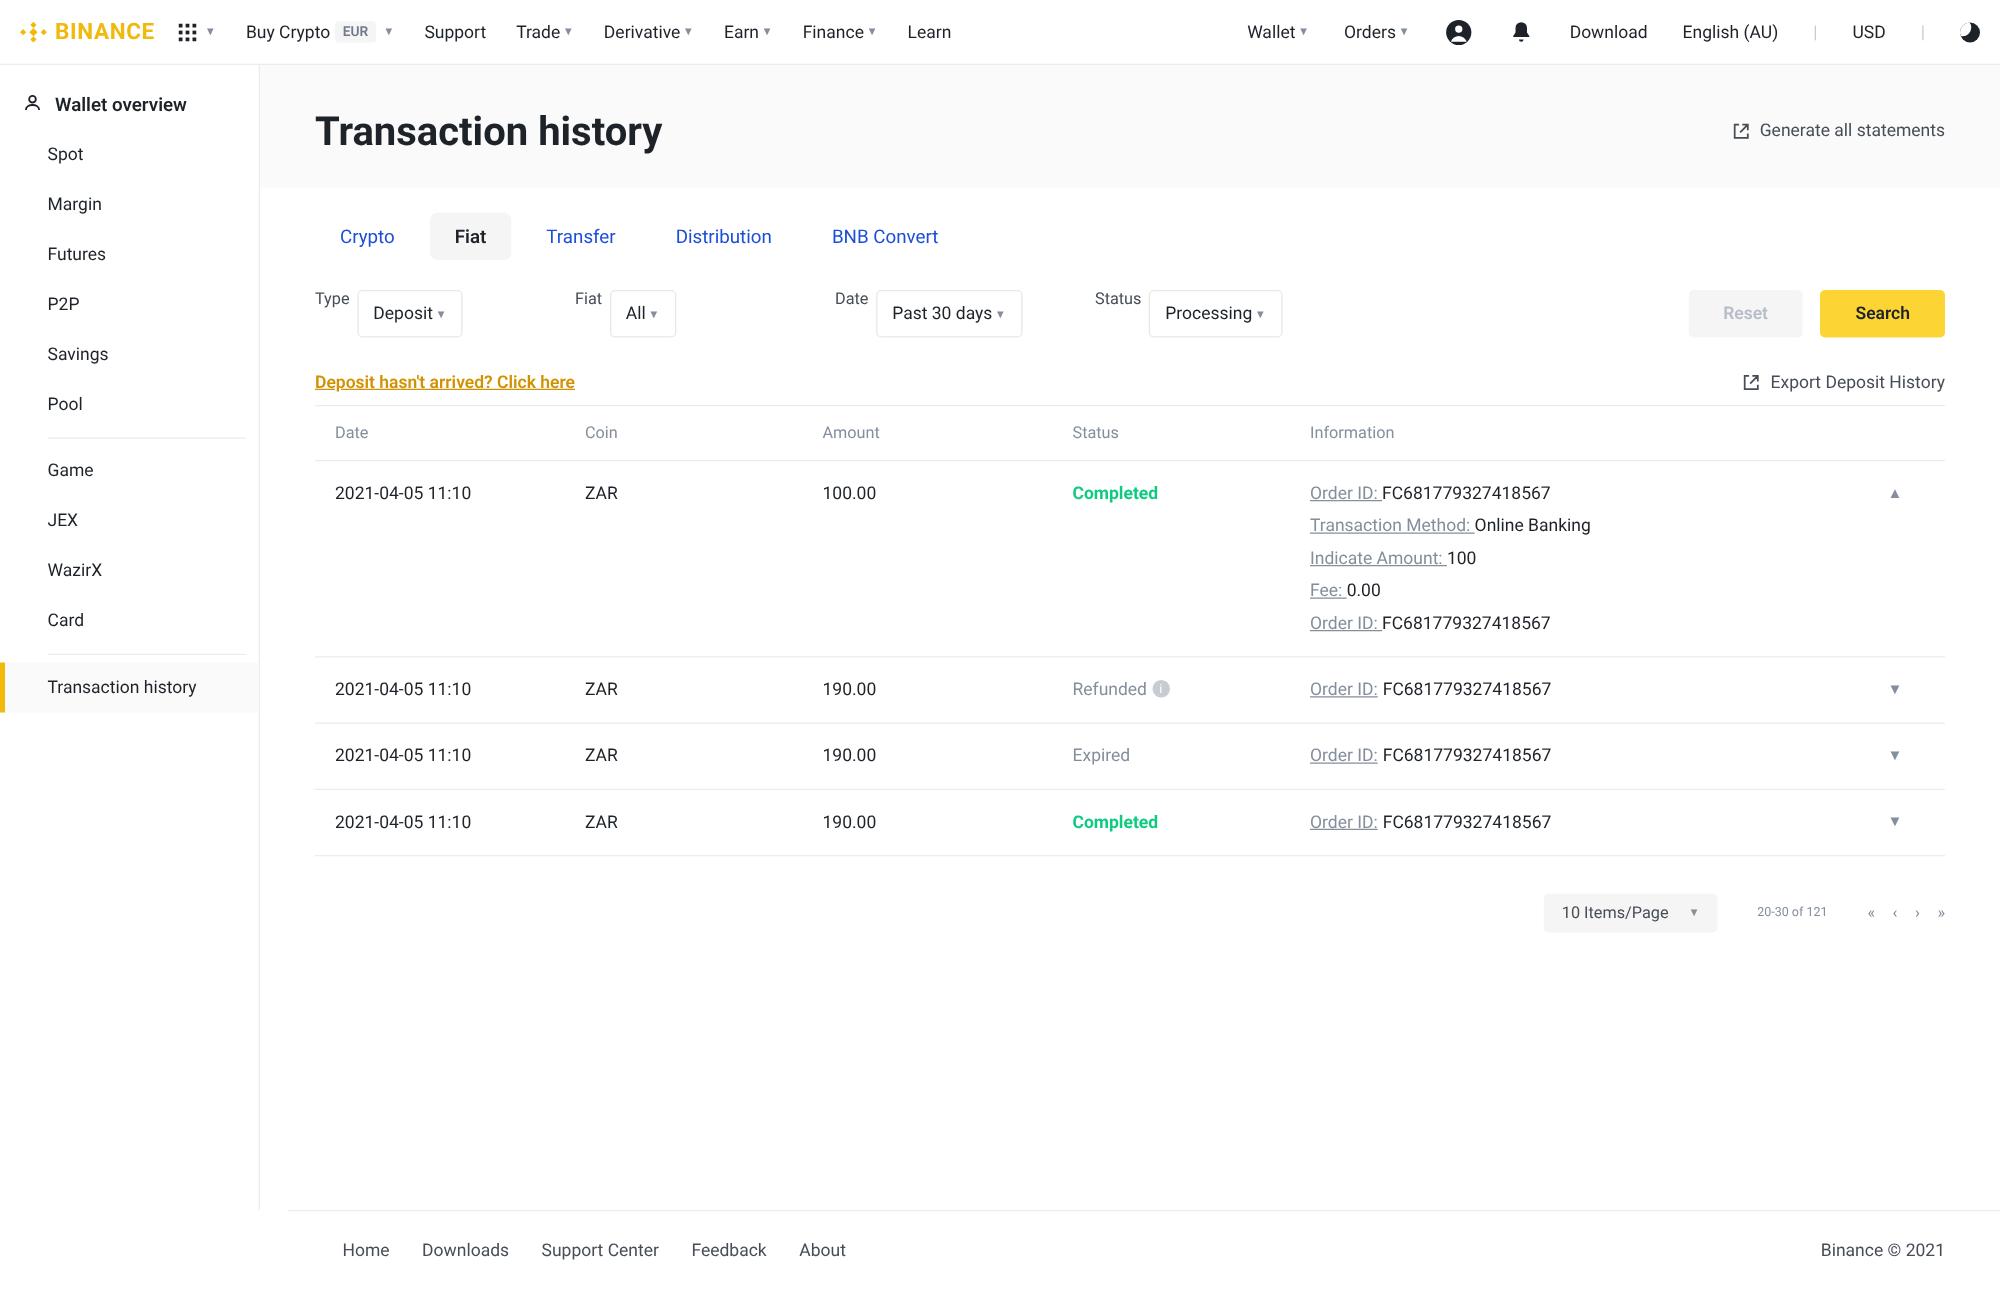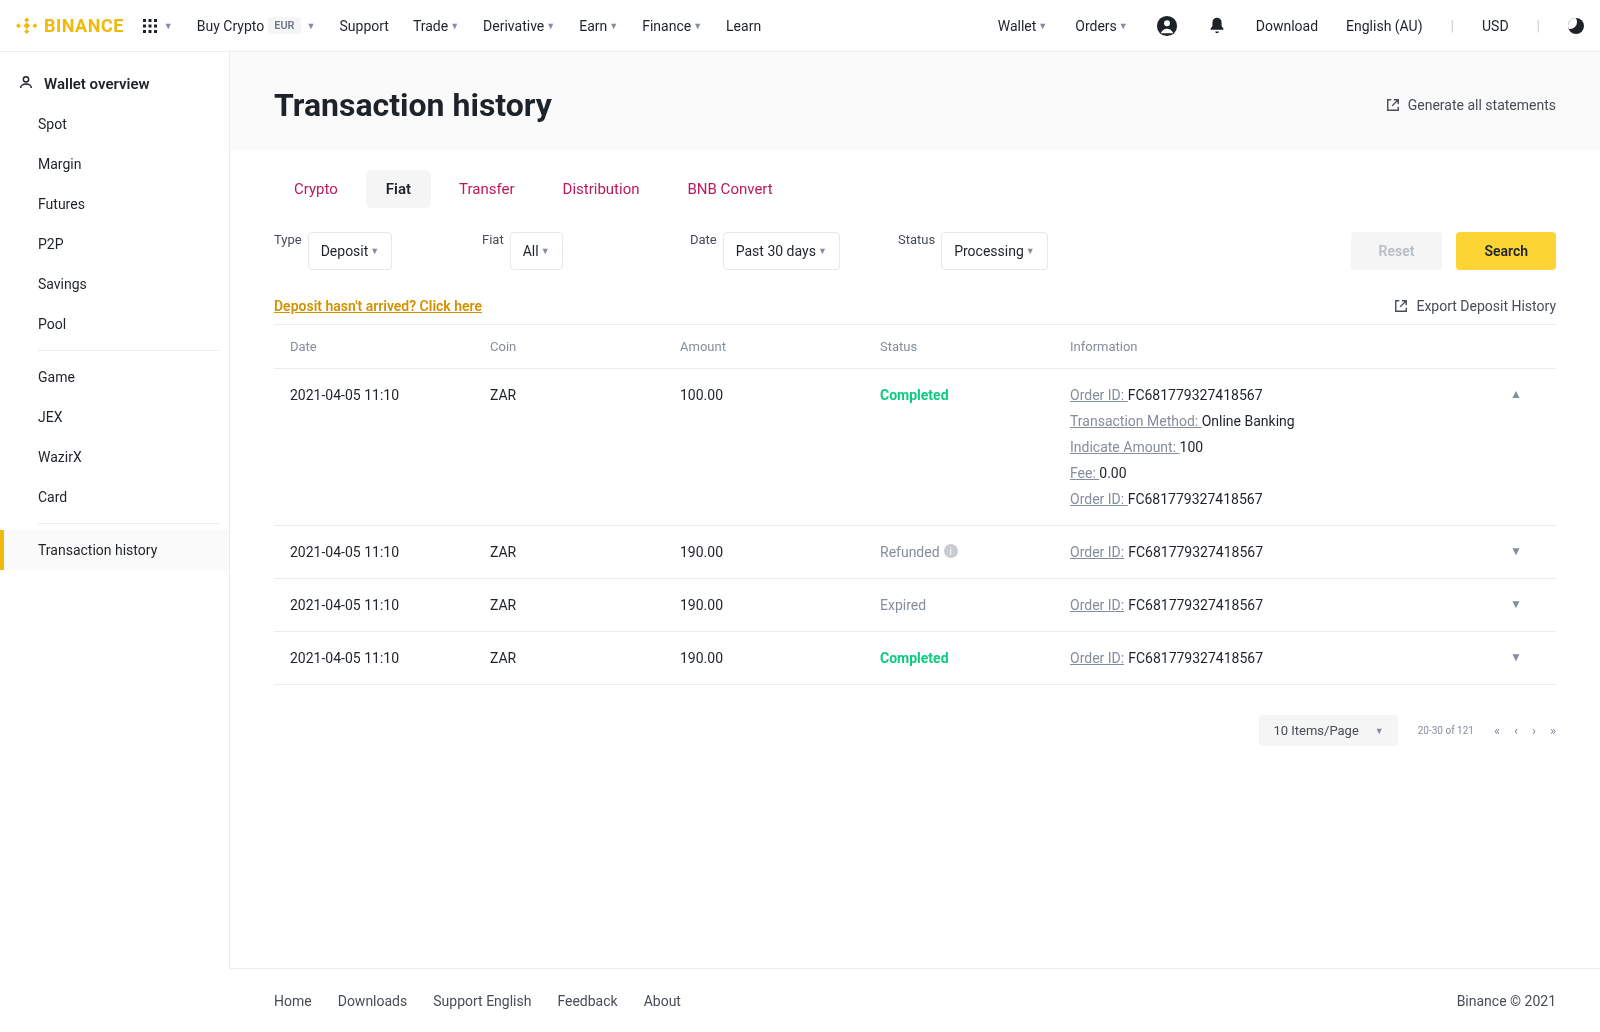--- a/index.html
+++ b/index.html
@@ -17,37 +17,37 @@
 .badge-eur{background:#f5f5f5;color:#707a8a;border-radius:3px;font-size:11px;font-weight:600;padding:2px 6px;margin:0 4px;}
 .nav-right{margin-left:auto;display:flex;align-items:center;gap:28px;}
 .nav-right .nav-item{display:flex;align-items:center;color:#1e2329;cursor:pointer;}
 .icon-circle{width:22px;height:22px;display:flex;}
 .sep{color:#c7ccd3;}
 .moon{width:16px;height:16px;border-radius:50%;background:#1e2329;position:relative;overflow:hidden;}
 .moon:after{content:"";position:absolute;width:14px;height:14px;background:#fff;border-radius:50%;left:-5px;top:-3px;}
 
 
 .page{display:flex;min-height:calc(100vh - 52px - 64px);}
-.sidebar{width:230px;border-right:1px solid #eaecef;padding-top:12px;}
+.sidebar{width:208px;border-right:1px solid #eaecef;padding-top:12px;}
 .sb-heading{display:flex;align-items:center;gap:10px;padding:10px 18px;font-weight:600;font-size:15px;}
 .sb-group{padding-left:28px;}
 .sb-item{padding:12px 10px;color:#1e2329;font-size:14px;cursor:pointer;}
 .sb-divider{border-top:1px solid #eaecef;margin:6px 10px 6px 10px;}
 .sb-item.active{background:#fafafa;font-weight:400;position:relative;padding-left:10px;margin-left:-28px;padding-left:38px;}
 .sb-item.active:before{content:"";position:absolute;left:0;top:0;bottom:0;width:4px;background:#f0b90b;}
 
 .main{flex:1;background:#fff;min-width:0;}
 .main-header{background:#fafafa;padding:34px 44px 26px;display:flex;align-items:center;justify-content:space-between;}
 .page-title{font-size:32px;font-weight:700;}
 .gen-link{display:flex;align-items:center;gap:8px;color:#474d57;font-size:14px;cursor:pointer;}
 .ext-icon{width:14px;height:14px;display:inline-flex;}
 
 .content{padding:20px 44px 40px;}
 .tabs{display:flex;gap:8px;margin-bottom:24px;}
-.tab{padding:10px 20px;border-radius:6px;color:#be185d;font-size:15px;cursor:pointer;}
+.tab{padding:10px 20px;border-radius:6px;color:#1d4ed8;font-size:15px;cursor:pointer;}
 .tab.active{background:#f5f5f5;color:#1e2329;font-weight:600;}
 
 .filters{display:flex;gap:16px;align-items:flex-end;}
 .filter{display:flex;flex-direction:row;gap:6px;width:192px;}
 .filter-label{font-size:13px;color:#474d57;}
 .select{border:1px solid #e6e8ea;border-radius:4px;height:38px;display:flex;align-items:center;justify-content:flex-start;padding:0 12px;color:#1e2329;cursor:pointer;}
 .filter-actions{margin-left:auto;display:flex;gap:14px;}
 .btn{height:38px;padding:0 28px;border:none;border-radius:4px;font-size:14px;font-weight:600;cursor:pointer;}
 .btn-reset{background:#f5f5f5;color:#b7bdc6;cursor:not-allowed;}
 .btn-search{background:#fcd535;color:#1e2329;}
@@ -71,21 +71,21 @@
 .status-completed{color:#0ecb81;font-weight:bold;}
 .status-faded{color:#848e9c;}
 .info-label{color:#848e9c;text-decoration:underline;}
 .info-val{color:#1e2329;}
 .expand-icon{color:#848e9c;font-size:12px;cursor:pointer;}
 .info-block{display:flex;flex-direction:column;gap:10px;}
 .info-line{font-size:14px;}
 .info-single{display:flex;gap:4px;}
 .info-icon{width:14px;height:14px;border-radius:50%;background:#c7ccd3;color:#fff;font-size:10px;display:inline-flex;align-items:center;justify-content:center;margin-left:4px;}
 
-.pagination{display:flex;justify-content:flex-end;align-items:center;gap:20px;padding:30px 0 0;}
+.pagination{display:flex;justify-content:flex-end;align-items:center;gap:32px;padding:30px 0 0;}
 .page-select{background:#f5f5f5;border-radius:4px;padding:8px 14px;display:flex;align-items:center;gap:14px;font-size:13px;color:#474d57;cursor:pointer;}
 .page-text{color:#848e9c;font-size:10px;}
 .page-arrows{display:flex;gap:14px;color:#848e9c;}
 .page-arrow{cursor:pointer;font-size:13px;}
 
 .footer{border-top:1px solid #eaecef;height:64px;display:flex;align-items:center;padding:0 44px;justify-content:space-between;color:#474d57;font-size:14px;margin-left:230px;}
 .footer-links{display:flex;gap:26px;}
 .footer-links span{cursor:pointer;}
 </style>
 </head>
@@ -373,18 +373,18 @@
         </div>
       </div>
     </div>
   </div>
 </div>
 
 <div class="footer">
   <div class="footer-links" id="footer-links">
       <span>Home</span>
       <span>Downloads</span>
-      <span>Support English</span>
+      <span>Support Center</span>
       <span>Feedback</span>
       <span>About</span>
     </div>
   <div>Binance © 2021</div>
 </div>
 
 </body></html>

